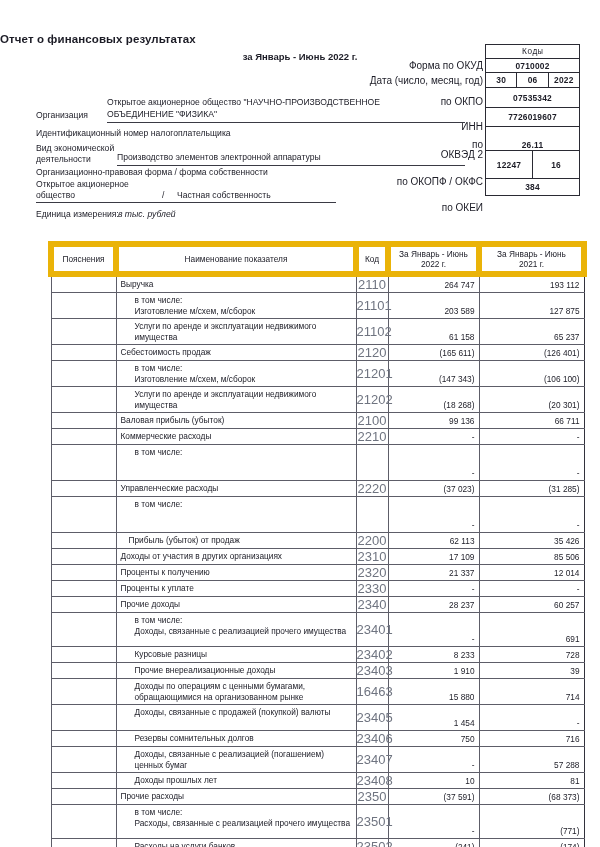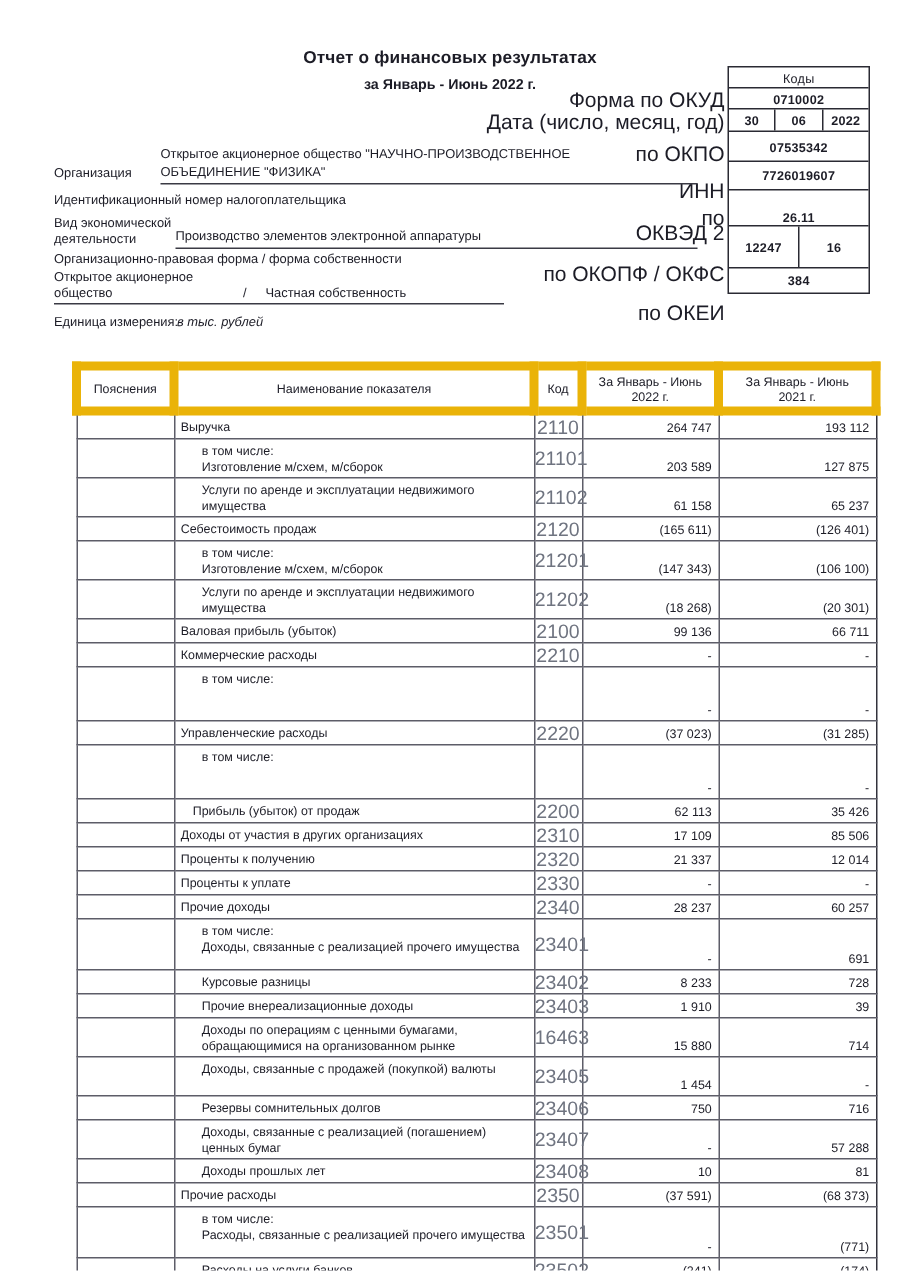--- a/index.html
+++ b/index.html
@@ -15,21 +15,21 @@
     color: #1c1c26;
     overflow: hidden;
   }
 
   
   .doc-title {
     position: absolute;
     top: 33px;
     left: 0;
     width: 600px;
-    text-align: center;
+    text-align: left;
     font-size: 11.5px;
     font-weight: bold;
     letter-spacing: .1px;
   }
   .doc-subtitle {
     position: absolute;
     top: 51px;
     left: 0;
     width: 600px;
     text-align: center;
@@ -65,28 +65,28 @@
   }
   .codes-cell.divider { border-left: 1.2px solid #2a2a33; }
   .r-koды  { height: 14px; }
   .r-okud  { height: 14px; }
   .r-date  { height: 15px; }
   .r-okpo  { height: 20px; }
   .r-inn   { height: 19px; }
   .r-okved { height: 24px; align-items: flex-end; }
   .r-okopf { height: 28px; }
   .r-okei  { height: 16px; }
-  .codes-title { font-weight: normal; }
+  .codes-title { font-weight: normal; font-family: Liberation Mono, monospace; }
 
   
   .rlabel {
     position: absolute;
     right: 117px;
     text-align: right;
-    font-size: 14px;
+    font-size: 10px;
     line-height: 10px;
     white-space: pre-line;
   }
 
   
   .hfield {
     position: absolute;
     font-size: 8.6px;
     line-height: 11.5px;
   }

